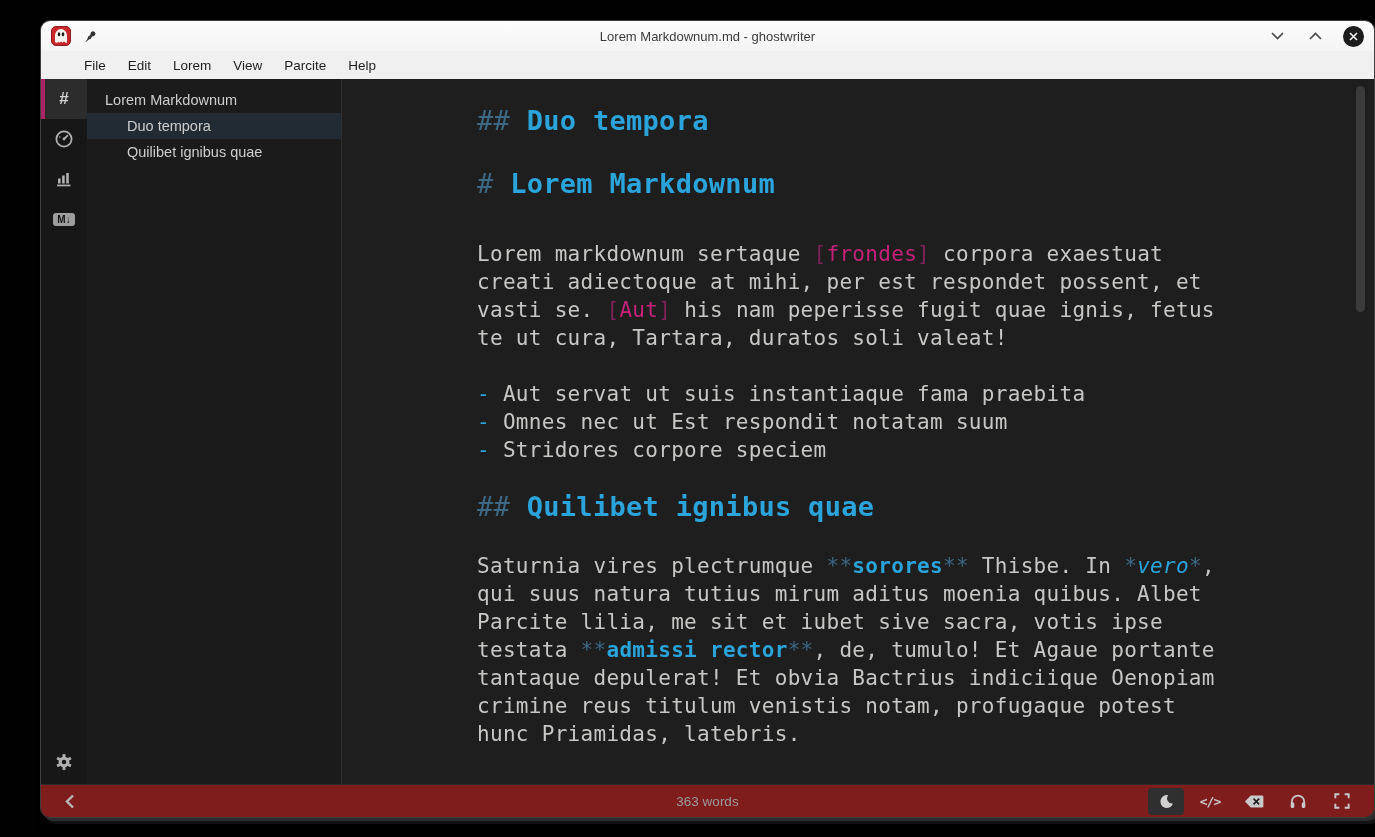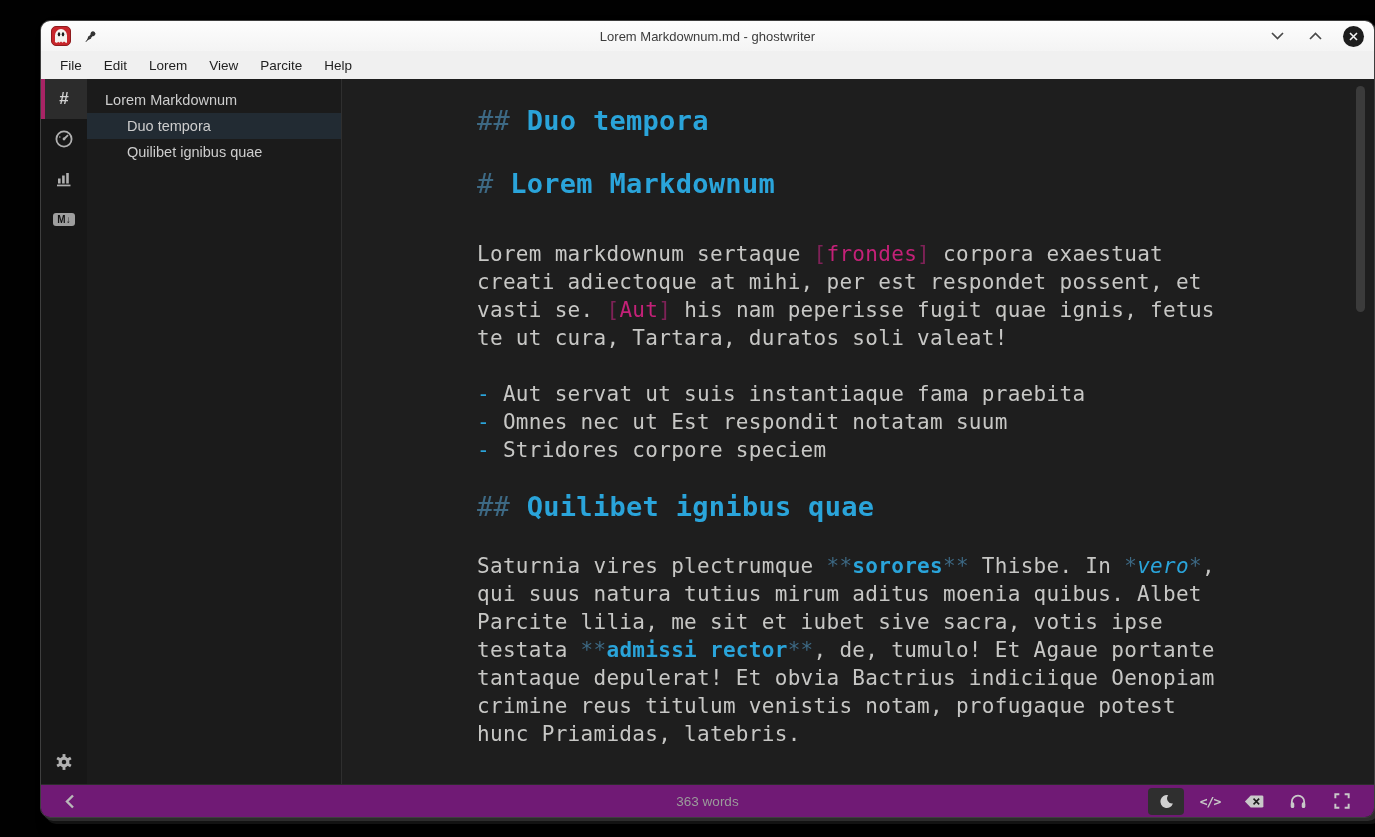--- a/index.html
+++ b/index.html
@@ -16,21 +16,21 @@
   
   .titlebar { height:30px; flex:0 0 30px; background:linear-gradient(#fdfdfd,#f4f4f4); display:flex; align-items:center; padding:0 10px; position:relative; }
   .titlebar .title { position:absolute; left:0; right:0; text-align:center; font-size:13px; color:#3c3c3c; pointer-events:none; }
   .tb-left { display:flex; align-items:center; gap:12px; z-index:2; }
   .tb-right { margin-left:auto; display:flex; align-items:center; gap:16px; z-index:2; }
   .app-icon { width:20px; height:20px; }
   .winbtn { width:22px; height:22px; display:flex; align-items:center; justify-content:center; cursor:pointer; }
   .close-circle { width:21px; height:21px; border-radius:50%; background:#1d1d1d; display:flex; align-items:center; justify-content:center; }
 
   
-  .menubar { height:28px; flex:0 0 28px; background:#f0f0f0; display:flex; align-items:center; padding-left:8px; }
+  .menubar { height:28px; flex:0 0 28px; background:#f0f0f0; display:flex; align-items:center; padding-left:32px; }
   .menu-item { font-size:13.5px; color:#1f1f1f; padding:4px 11px; cursor:default; }
 
   
   .main { flex:1 1 auto; display:flex; min-height:0; background:var(--editorBg); }
 
   .iconstrip { width:46px; flex:0 0 46px; background:#171717; position:relative; display:flex; flex-direction:column; align-items:stretch; }
   .tabbtn { height:40px; display:flex; align-items:center; justify-content:center; position:relative; color:#b5b5b5; }
   .tabbtn.selected { background:#2c2c2c; }
   .tabbtn.selected::before { content:""; position:absolute; left:0; top:0; bottom:0; width:3.5px; background:var(--accentPink); }
   .hash-glyph { font-size:17px; font-weight:bold; color:#d2d2d2; }
@@ -56,21 +56,21 @@
   .r-marker  { color:var(--syntax); }
   .r-link    { color:var(--link); }
   .r-linkb   { color:var(--linkDim); }
   .r-bold    { color:var(--accent); font-weight:bold; }
   .r-italic  { color:var(--accent); font-style:italic; }
   .dash      { color:var(--accent); }
 
   .scroll-thumb { position:absolute; right:9px; top:7px; width:9px; height:226px; border-radius:5px; background:#3b3b3b; }
 
   
-  .statusbar { height:33px; flex:0 0 33px; background:#701a75; border-top:1px solid #2c2c2c; display:flex; align-items:center; position:relative; padding:8px 14px; }
+  .statusbar { height:33px; flex:0 0 33px; background:#7f1d1d; border-top:1px solid #2c2c2c; display:flex; align-items:center; position:relative; padding:8px 14px; }
   .wordcount { position:absolute; left:0; right:0; text-align:center; font-size:13.5px; color:#9b9b9b; pointer-events:none; }
   .sb-right { margin-left:auto; display:flex; align-items:center; gap:8px; z-index:2; }
   .sb-btn { min-width:36px; height:27px; display:flex; align-items:center; justify-content:center; border-radius:4px; cursor:pointer; }
   .sb-btn.active { background:#2f2f2f; }
   .code-glyph { font-family:"DejaVu Sans Mono", monospace; font-size:13px; font-weight:bold; color:#c9c9c9; letter-spacing:-1px; }
   .back-btn { width:30px; height:27px; display:flex; align-items:center; justify-content:center; cursor:pointer; z-index:2; }
 </style>
 </head>
 <body>
 

